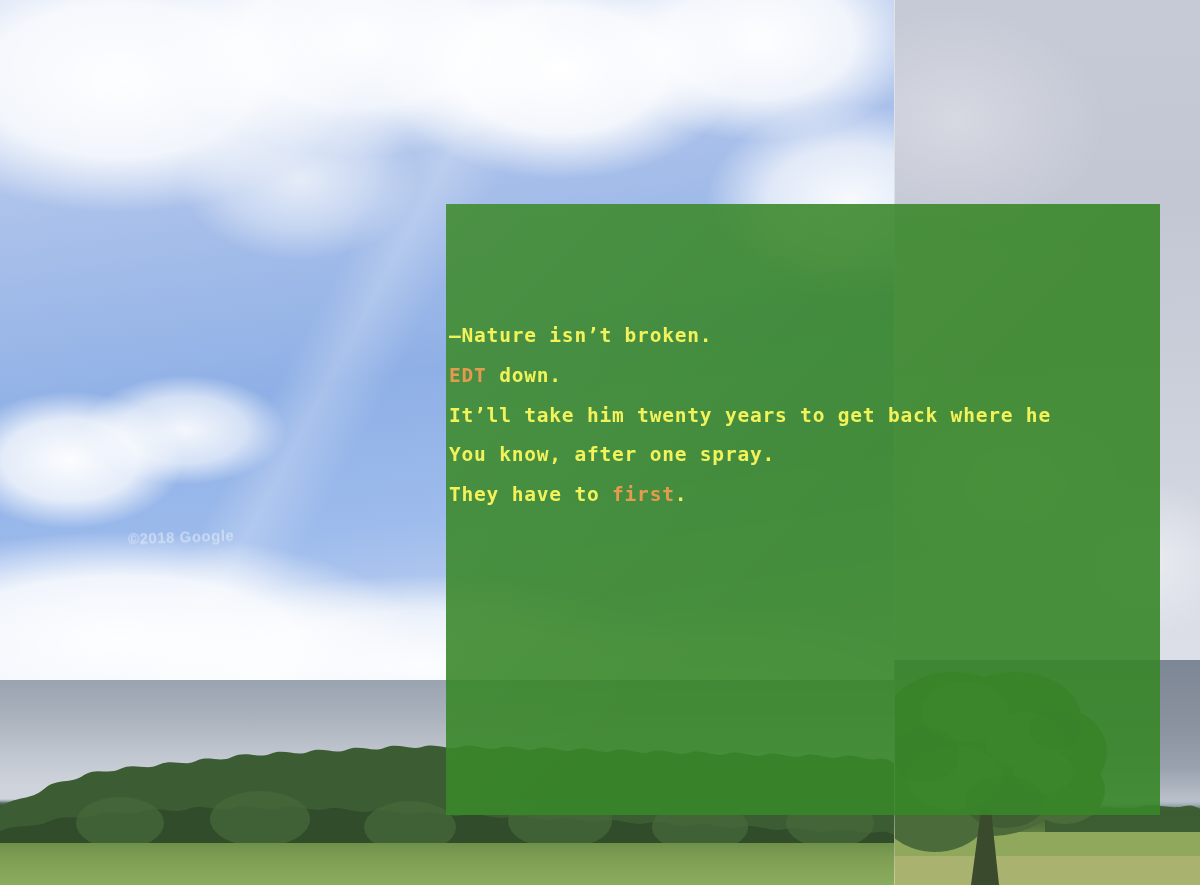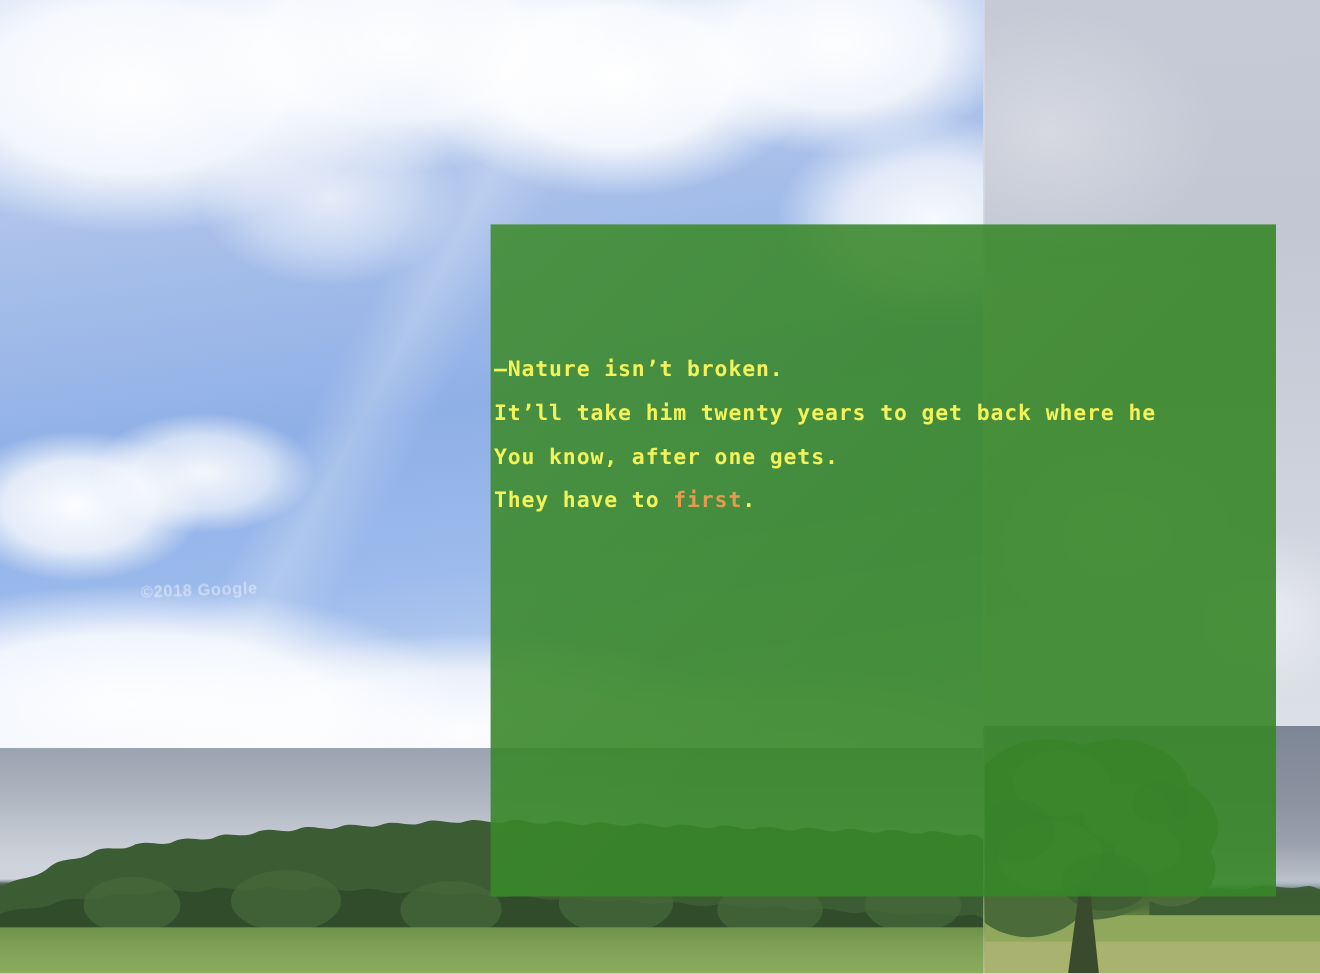--- a/index.html
+++ b/index.html
@@ -218,19 +218,20 @@
 
       <path fill="#3a4a2c" d="M86,150 L96,150 L104,225 L76,225 Z"></path>
     </svg>
   </div>
 
   <div class="watermark">©2018 Google</div>
 
   <div class="quote-box">
     <div class="quote-lines">
       <div class="quote-line"><span>—Nature isn’t broken.</span></div>
+      <div class="quote-line"><span class="hl">EDT</span><span> down.</span></div>
       <div class="quote-line"><span>It’ll take him twenty years to get back where he</span></div>
-      <div class="quote-line"><span>You know, after one gets.</span></div>
+      <div class="quote-line"><span>You know, after one spray.</span></div>
       <div class="quote-line"><span>They have to </span><span class="hl">first</span><span>.</span></div>
     </div>
   </div>
 
 </div>
 
 </body></html>

